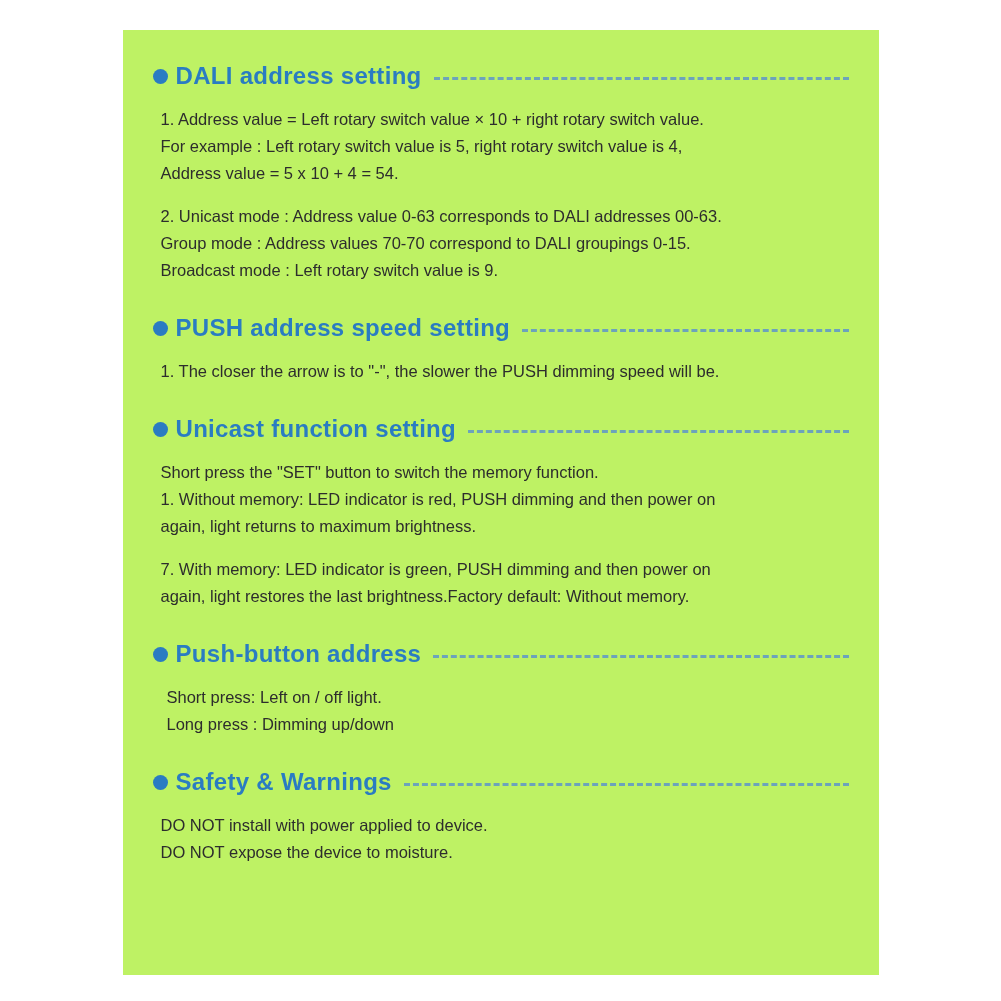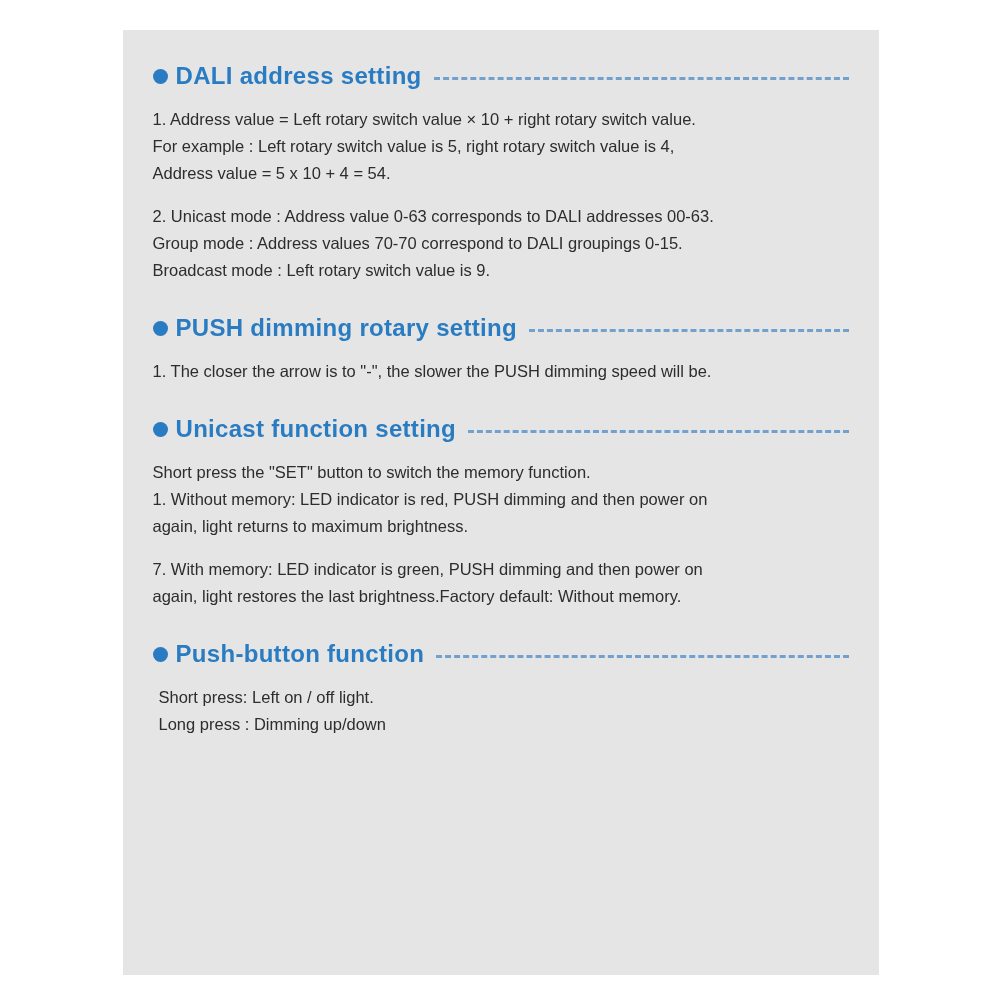--- a/index.html
+++ b/index.html
@@ -11,21 +11,21 @@
       width: 1001px;
       height: 1001px;
       font-family: "Liberation Sans", sans-serif;
       -webkit-font-smoothing: antialiased;
     }
     .sheet {
       box-sizing: border-box;
       width: 756px;
       height: 945px;
       margin: 30px auto 0 auto;
-      background: #e5e5e5;
+      background: #bef264;
       padding: 24px 30px 20px 30px;
       overflow: hidden;
     }
     .section {
       margin-bottom: 30px;
     }
     .heading-row {
       display: flex;
       align-items: center;
       margin: 8px 0 16px 0;
@@ -52,21 +52,21 @@
       border-top: 3px dashed #5e96cb;
       margin-left: 12px;
       margin-top: 4px;
       opacity: 0.85;
     }
     .para {
       font-size: 16.5px;
       color: #2d2d2d;
       line-height: 27px;
       white-space: pre-line;
-      margin: 0 0 16px 0;
+      margin: 0 0 16px 8px;
     }
     .para:last-child {
       margin-bottom: 0;
     }
     .indent .para {
       padding-left: 6px;
     }
   </style>
 </head>
 <body>
@@ -83,21 +83,21 @@
 For example : Left rotary switch value is 5, right rotary switch value is 4,
 Address value = 5 x 10 + 4 = 54.</p>
     <p class="para">2. Unicast mode : Address value 0-63 corresponds to DALI addresses 00-63.
 Group mode : Address values 70-70 correspond to DALI groupings 0-15.
 Broadcast mode : Left rotary switch value is 9.</p>
   </div>
 
   <div class="section">
     <div class="heading-row">
       <span class="bullet"></span>
-      <span class="heading">PUSH dimming rotary setting</span>
+      <span class="heading">PUSH address speed setting</span>
       <span class="dash"></span>
     </div>
     <p class="para">1. The closer the arrow is to "-", the slower the PUSH dimming speed will be.</p>
   </div>
 
   <div class="section">
     <div class="heading-row">
       <span class="bullet"></span>
       <span class="heading">Unicast function setting</span>
       <span class="dash"></span>
@@ -105,21 +105,30 @@
     <p class="para">Short press the "SET" button to switch the memory function.
 1. Without memory: LED indicator is red, PUSH dimming and then power on
 again, light returns to maximum brightness.</p>
     <p class="para">7. With memory: LED indicator is green, PUSH dimming and then power on
 again, light restores the last brightness.Factory default: Without memory.</p>
   </div>
 
   <div class="section indent">
     <div class="heading-row">
       <span class="bullet"></span>
-      <span class="heading">Push-button function</span>
+      <span class="heading">Push-button address</span>
       <span class="dash"></span>
     </div>
     <p class="para">Short press:  Left on / off light.
 Long press : Dimming up/down</p>
   </div>
 
+  <div class="section">
+    <div class="heading-row">
+      <span class="bullet"></span>
+      <span class="heading">Safety &amp; Warnings</span>
+      <span class="dash"></span>
+    </div>
+    <p class="para">DO NOT install with power applied to device.
+DO NOT expose the device to moisture.</p>
+  </div>
 
 </div>
 
 </body></html>

